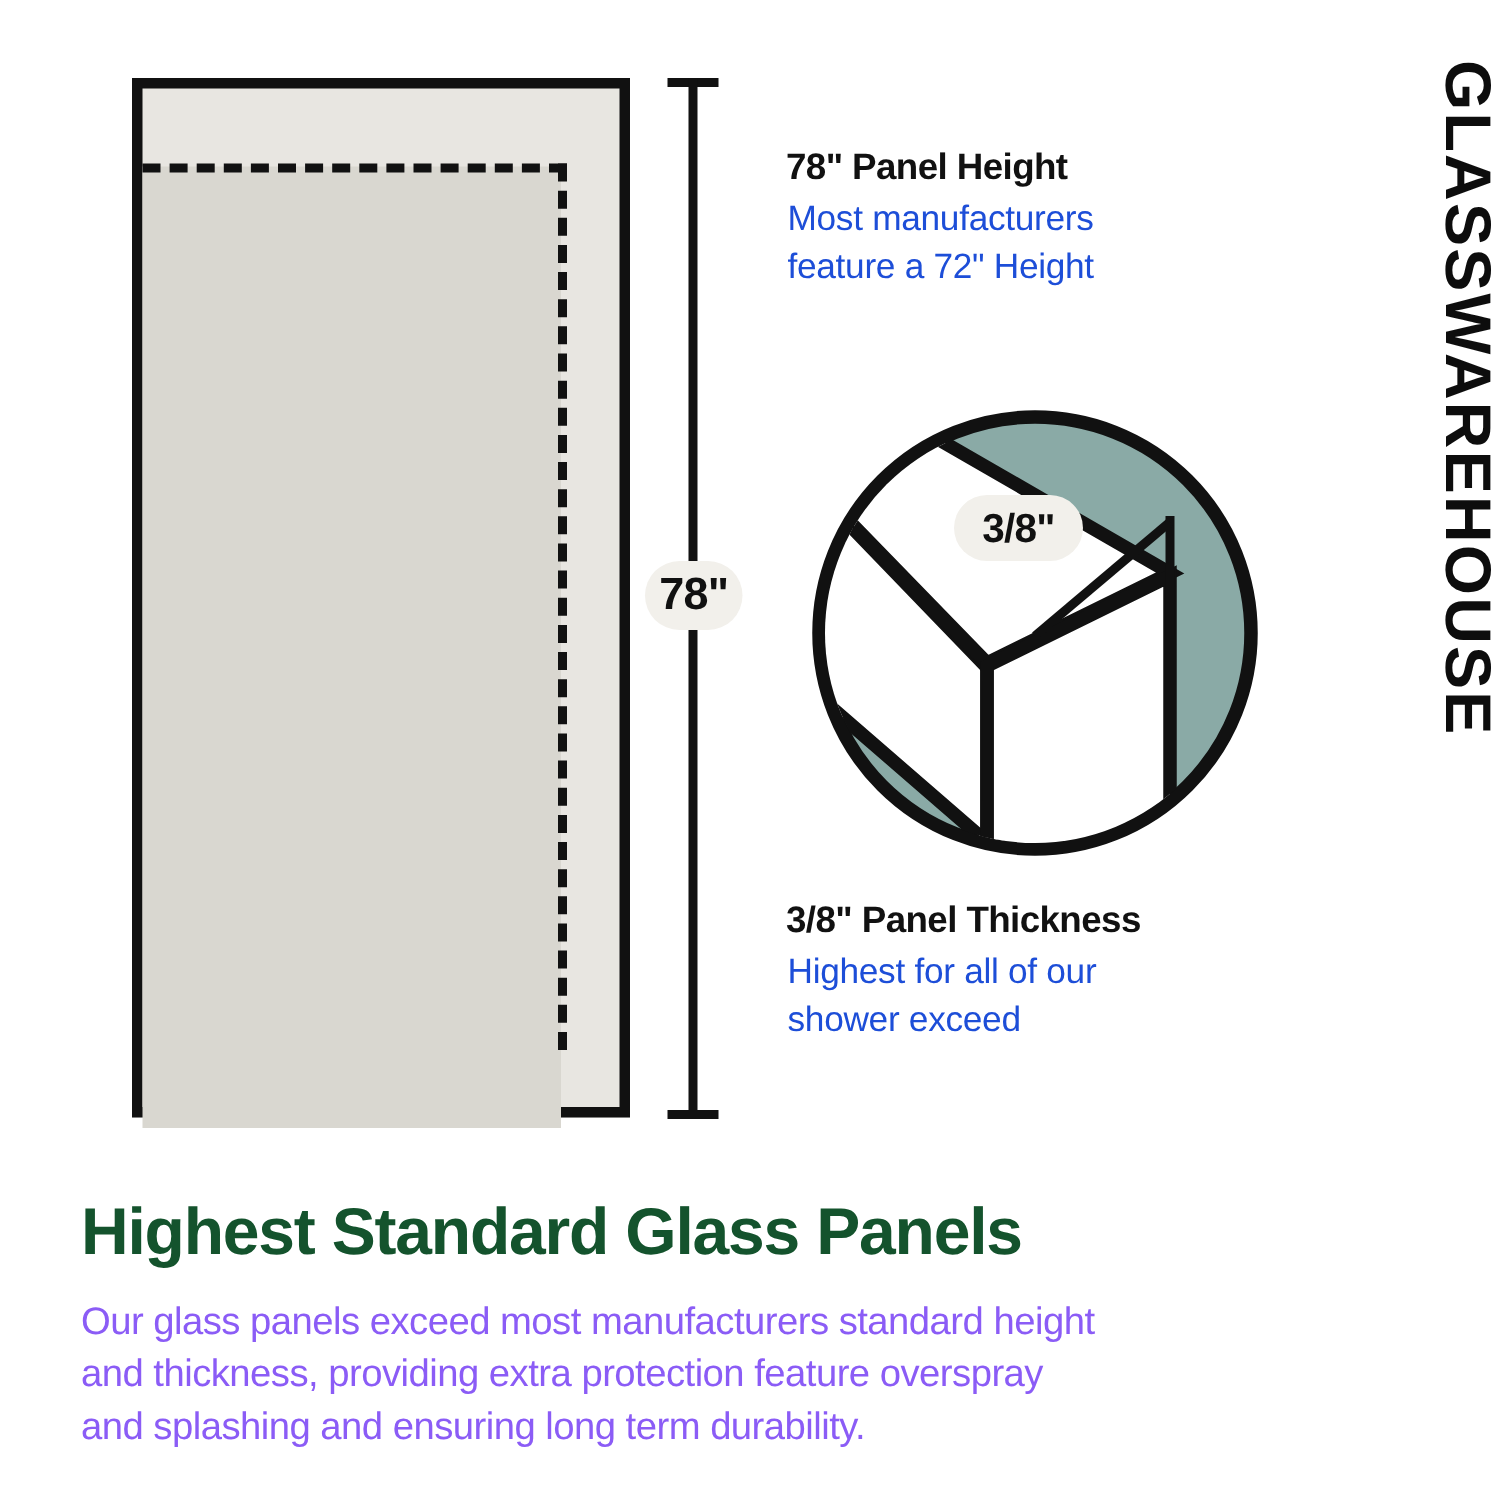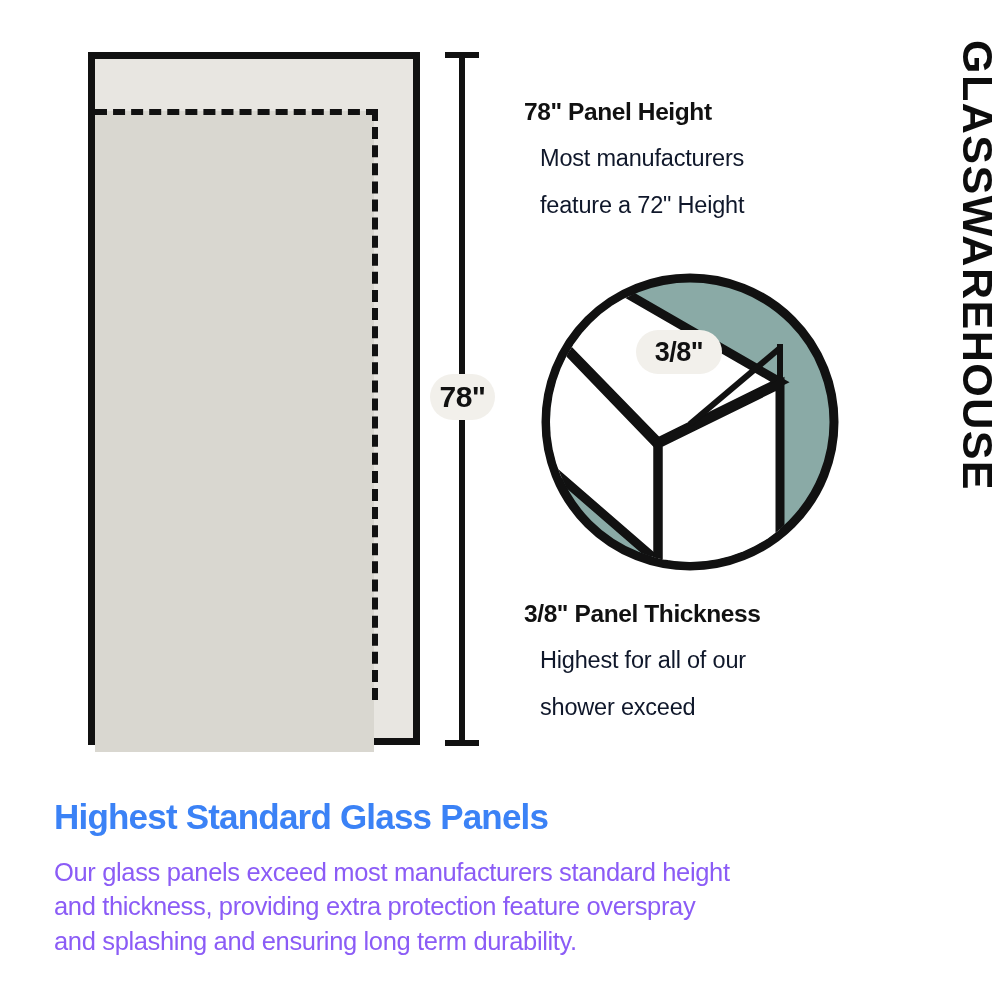--- a/index.html
+++ b/index.html
@@ -104,22 +104,22 @@
     line-height: 1.18;
     letter-spacing: -0.4px;
     color: #111111;
     margin: 0 0 3px 0;
   }
   .callout-body {
     font-size: 23.5px;
     font-weight: normal;
     line-height: 1.32;
     letter-spacing: -0.2px;
-    color: #0f172a;
-    margin: 16px;
+    color: #1d4ed8;
+    margin: 1px;
   }
 
   
   .circle-inset {
     position: absolute;
     left: 540px;
     top: 272px;
     width: 300px;
     height: 300px;
   }
@@ -142,24 +142,24 @@
   }
 
   
   .footer-block {
     position: absolute;
     left: 54px;
     top: 798px;
     width: 818px;
   }
   .footer-title {
-    font-size: 35px;
+    font-size: 44px;
     font-weight: bold;
     letter-spacing: -0.8px;
-    color: #3b82f6;
+    color: #14532d;
     margin: 0 0 18px 0;
     line-height: 1.1;
   }
   .footer-body {
     font-size: 25.5px;
     line-height: 1.36;
     letter-spacing: -0.35px;
     color: #8b5cf6;
     margin: 0;
   }

